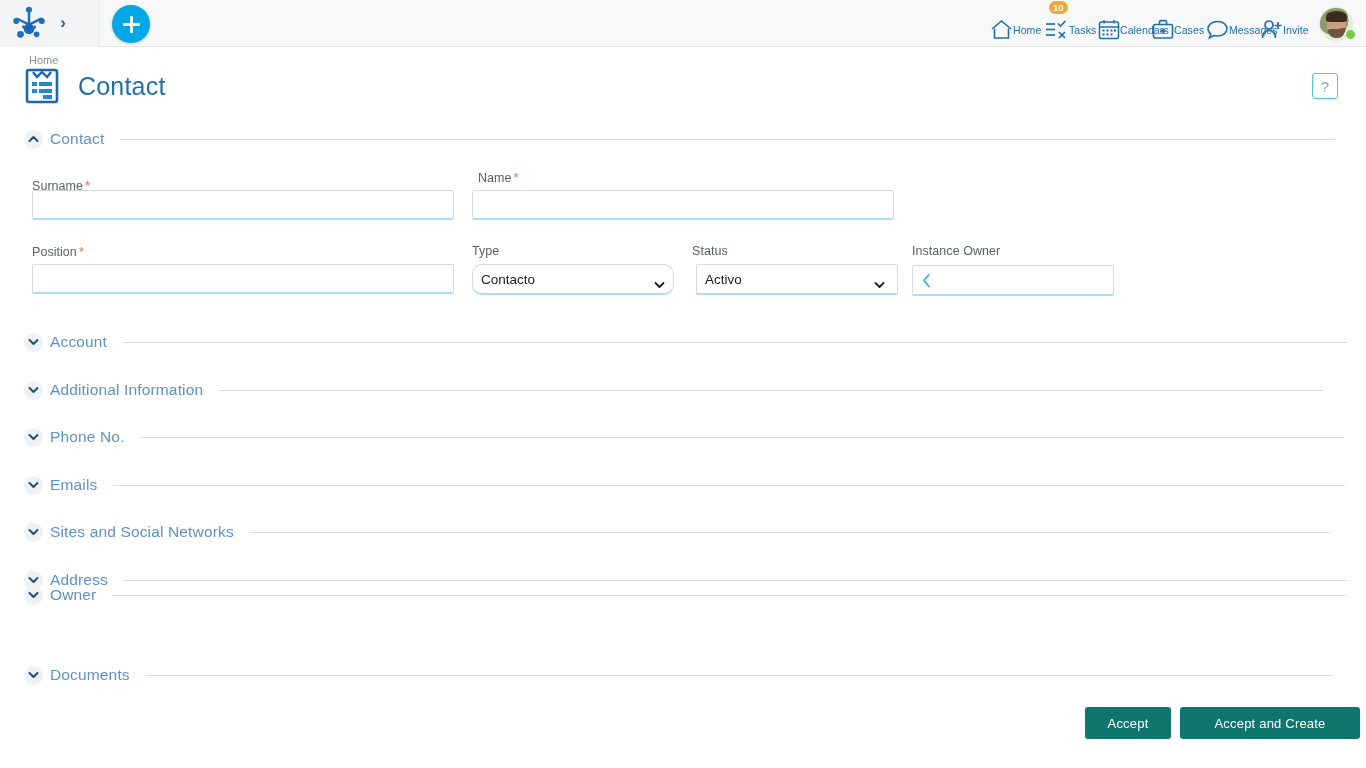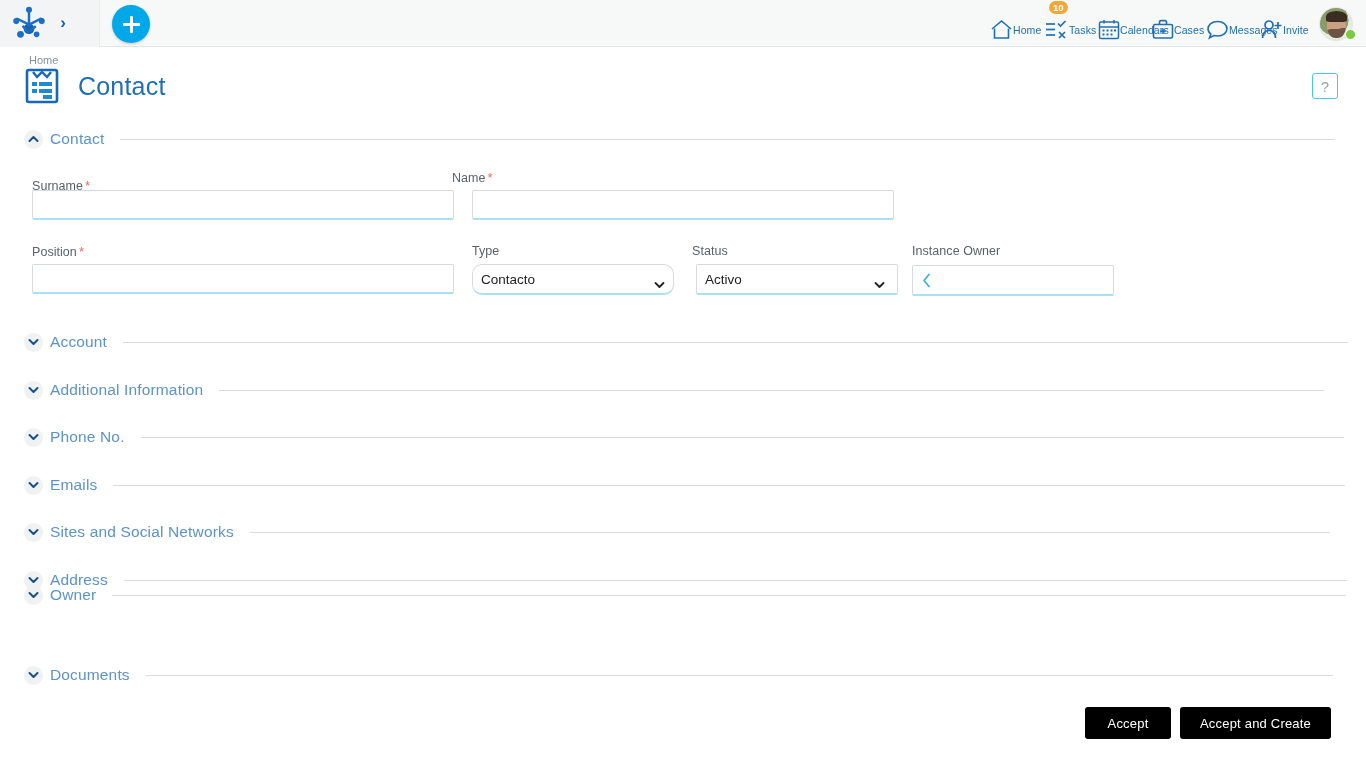--- a/index.html
+++ b/index.html
@@ -177,21 +177,21 @@
   }
   .lookup .lk-btn {
     width: 26px; height: 100%; display: flex;
     align-items: center; justify-content: center; cursor: pointer;
     color: #3fb3e0; font-size: 16px;
   }
 
   
   .btn {
     position: absolute; height: 32px;
-    background: #000000; color: #fff;
+    background: #0f766e; color: #fff;
     border: none; border-radius: 3px;
     font-size: 13px; font-family: "Liberation Sans", sans-serif;
     cursor: pointer; letter-spacing: .2px;
   }
 </style>
 </head>
 <body>
 
 <div class="topbar">
   <div class="logo-zone">
@@ -332,21 +332,21 @@
   </span>
   <span class="section-title">Contact</span>
   <span class="section-rule" style="width:1215px;"></span>
 </div>
 
 <div class="field-label" style="left:32px; top:170px;margin-top:8px;">
   <span>Surname</span><span class="req">*</span>
 </div>
 <input class="txt-input" style="left: 32px; top: 190px; width: 422px;" value="">
 
-<div class="field-label" style="left:452px; top:170px;text-align:right;">
+<div class="field-label" style="left:478px; top:170px;text-align:right;">
   <span>Name</span><span class="req">*</span>
 </div>
 <input class="txt-input" style="left: 472px; top: 190px; width: 422px;" value="">
 
 <div class="field-label" style="left:32px; top:244px;">
   <span>Position</span><span class="req">*</span>
 </div>
 <input class="txt-input" style="left: 32px; top: 264px; width: 422px;" value="">
 
 <div class="field-label" style="left:472px; top:244px;">Type</div>
@@ -456,13 +456,13 @@
   <span class="chev">
     <svg width="11" height="8" viewBox="0 0 11 8" fill="none" stroke="#15518f" stroke-width="2" stroke-linecap="round" stroke-linejoin="round">
         <path d="M1.5 2 L5.5 6 L9.5 2"></path>
       </svg>
   </span>
   <span class="section-title">Documents</span>
   <span class="section-rule" style="width:1187px;"></span>
 </div>
 
 <button class="btn" style="left:1085px; top:707px; width:86px;">Accept</button>
-<button class="btn" style="left:1180px; top:707px; width:151px;">Accept and Create</button>
+<button class="btn" style="left:1180px; top:707px; width:180px;">Accept and Create</button>
 
 </body></html>

